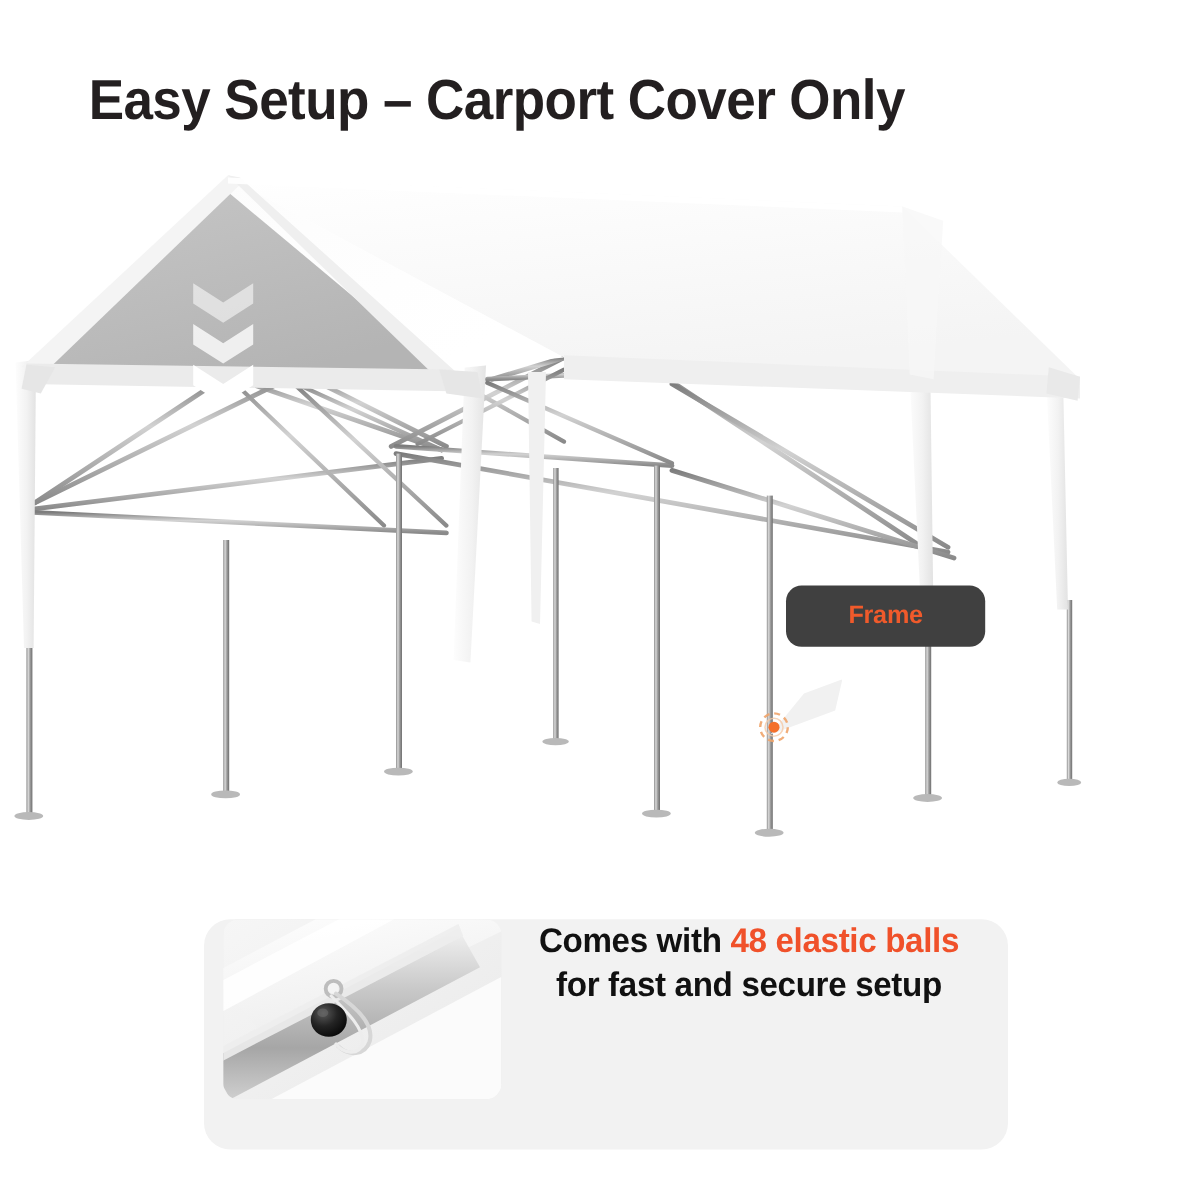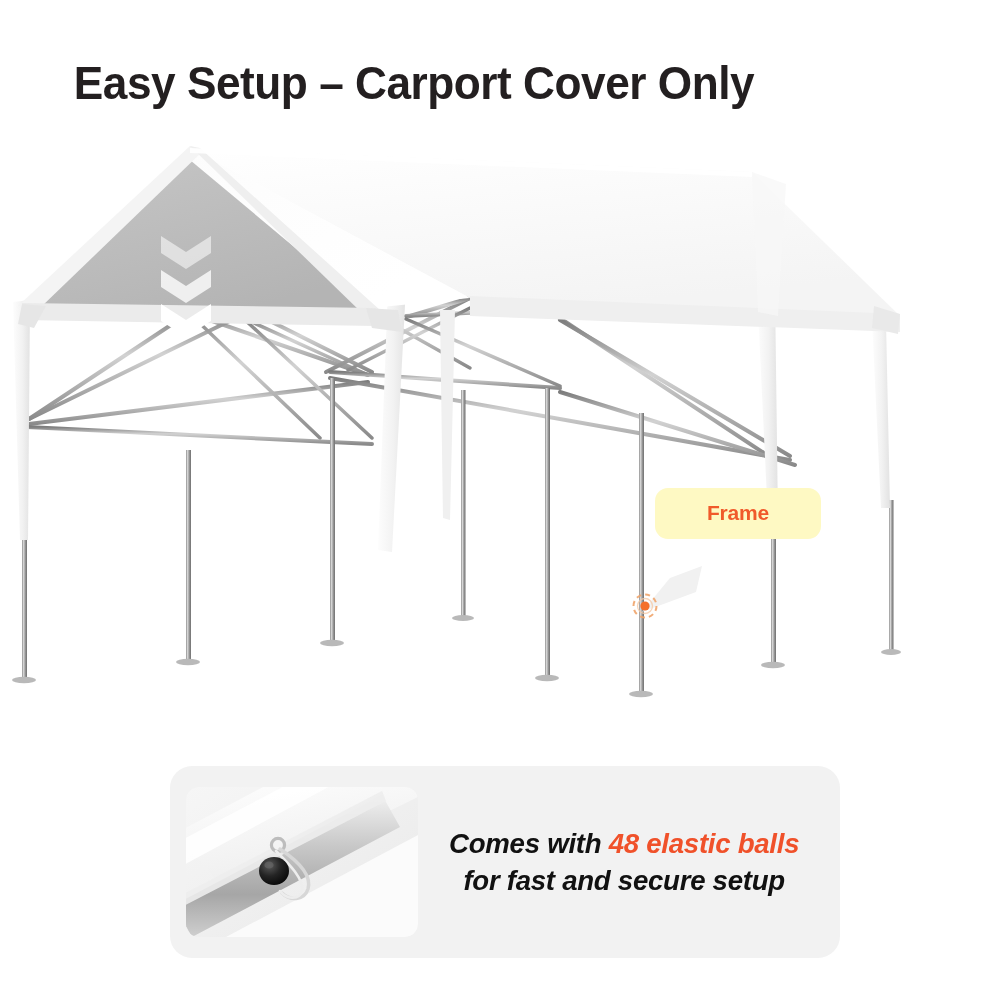--- a/index.html
+++ b/index.html
@@ -37,21 +37,21 @@
   }
   #hero svg{display:block;width:1000px;height:620px;}
 
   
   #callout{
     position:absolute;
     left:655px;top:488px;
     width:166px;
     padding:11px 8px 13px 8px;
     box-sizing:border-box;
-    background:#fef9c3;
+    background:#404040;
     border-radius:13px;
     text-align:center;
     z-index:6;
   }
   #callout .ln{
     display:block;
     color:#f05a2b;
     font-weight:bold;
     font-size:21px;
     line-height:27px;
@@ -75,22 +75,21 @@
 
   
   #feature{
     position:absolute;
     left:170px;top:766px;
     width:670px;height:192px;
     background:#f2f2f2;
     border-radius:22px;
     box-sizing:border-box;
     display:flex;
-    align-items:center;
-    font-style:italic;
+    align-items:flex-start;
   }
   #feature-photo{
     width:232px;height:150px;
     margin-left:16px;
     border-radius:13px;
     overflow:hidden;
     flex:none;
     position:relative;
     background:#efefef;
   }

